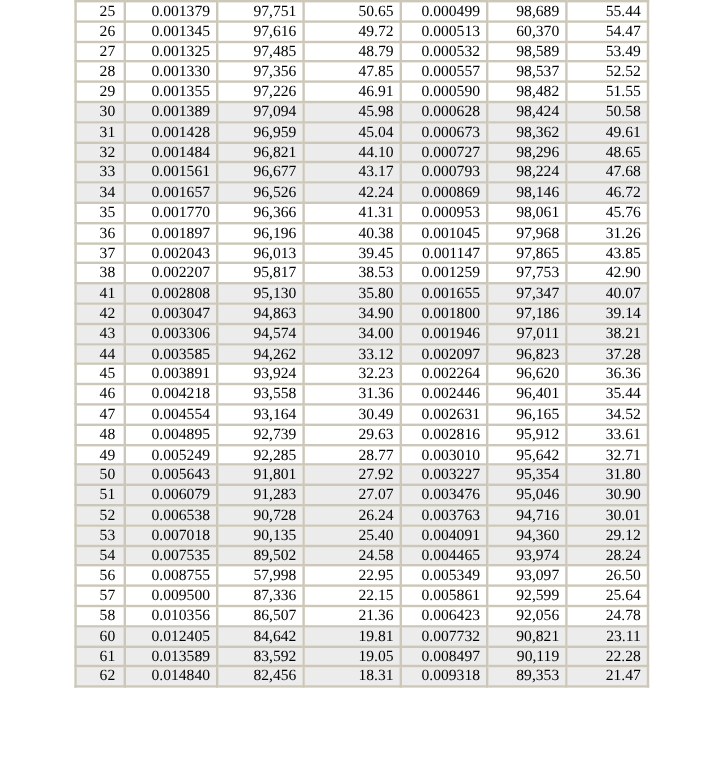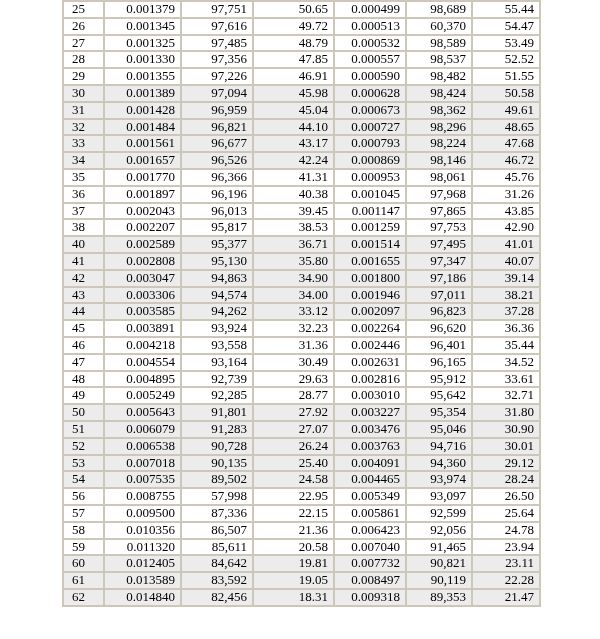--- a/index.html
+++ b/index.html
@@ -31,21 +31,21 @@
     padding: 0;
     background: #ffffff;
     white-space: nowrap;
     overflow: hidden;
   }
   .life-table tr.shaded td {
     background: var(--row_shading, #ececec);
   }
   .life-table td.age {
     text-align: left;
-    padding-left: 8px;
+    padding-left: 19px;
   }
   .life-table td.num {
     text-align: right;
     padding-right: 5px;
   }
   col.c1 { width: 41px; }
   col.c2 { width: 77px; }
   col.c3 { width: 72px; }
   col.c4 { width: 81px; }
   col.c5 { width: 72px; }
@@ -186,29 +186,20 @@
       <tr>
         <td class="age">38</td>
         <td class="num">0.002207</td>
         <td class="num">95,817</td>
         <td class="num">38.53</td>
         <td class="num">0.001259</td>
         <td class="num">97,753</td>
         <td class="num">42.90</td>
       </tr>
       <tr class="shaded">
-        <td class="age">40</td>
-        <td class="num">0.002589</td>
-        <td class="num">95,377</td>
-        <td class="num">36.71</td>
-        <td class="num">0.001514</td>
-        <td class="num">97,495</td>
-        <td class="num">41.01</td>
-      </tr>
-      <tr class="shaded">
         <td class="age">41</td>
         <td class="num">0.002808</td>
         <td class="num">95,130</td>
         <td class="num">35.80</td>
         <td class="num">0.001655</td>
         <td class="num">97,347</td>
         <td class="num">40.07</td>
       </tr>
       <tr class="shaded">
         <td class="age">42</td>
@@ -347,29 +338,20 @@
       </tr>
       <tr>
         <td class="age">58</td>
         <td class="num">0.010356</td>
         <td class="num">86,507</td>
         <td class="num">21.36</td>
         <td class="num">0.006423</td>
         <td class="num">92,056</td>
         <td class="num">24.78</td>
       </tr>
-      <tr>
-        <td class="age">59</td>
-        <td class="num">0.011320</td>
-        <td class="num">85,611</td>
-        <td class="num">20.58</td>
-        <td class="num">0.007040</td>
-        <td class="num">91,465</td>
-        <td class="num">23.94</td>
-      </tr>
       <tr class="shaded">
         <td class="age">60</td>
         <td class="num">0.012405</td>
         <td class="num">84,642</td>
         <td class="num">19.81</td>
         <td class="num">0.007732</td>
         <td class="num">90,821</td>
         <td class="num">23.11</td>
       </tr>
       <tr class="shaded">

